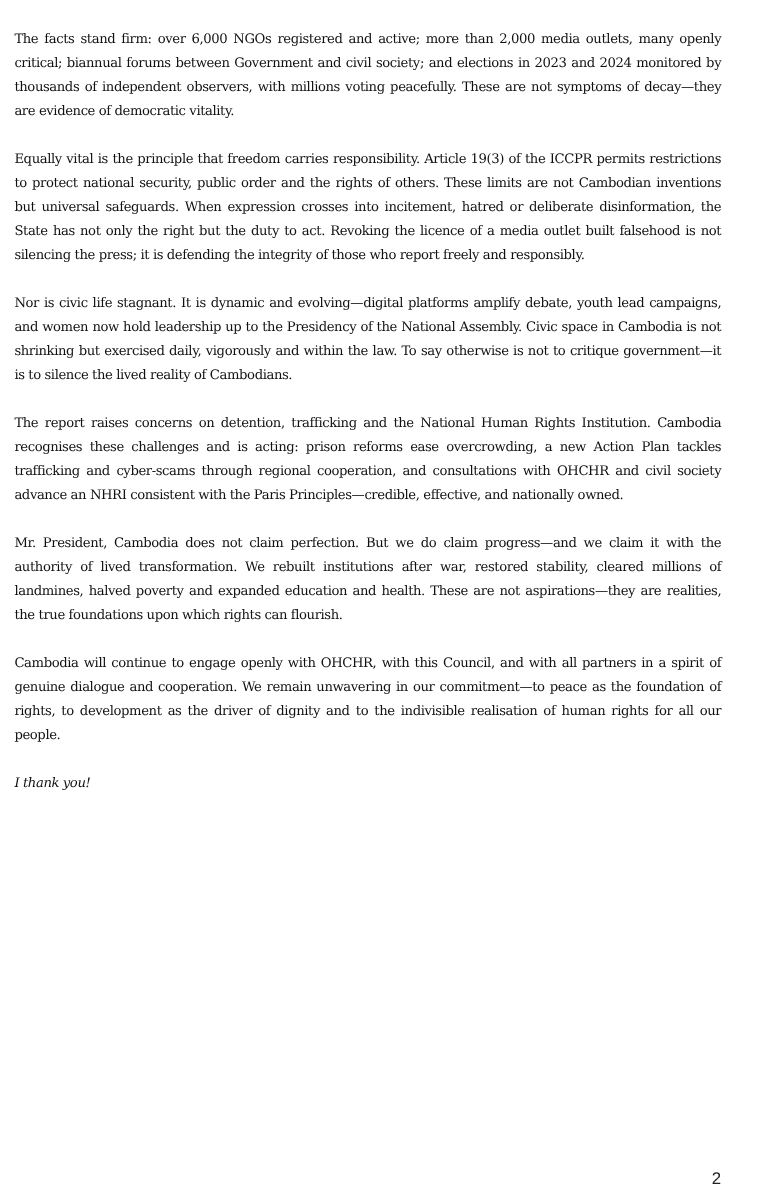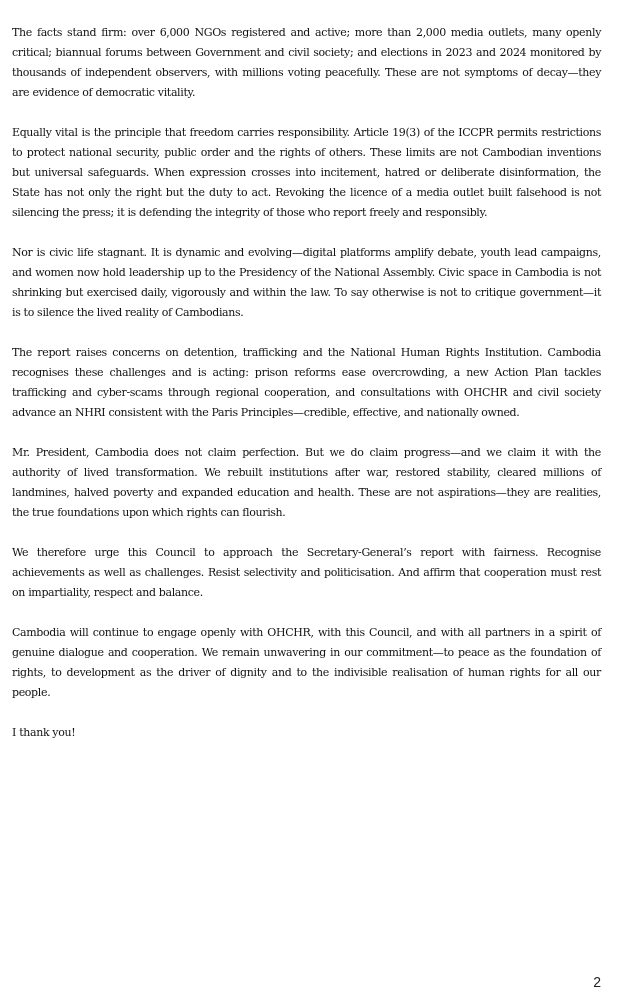--- a/index.html
+++ b/index.html
@@ -23,38 +23,38 @@
     }
     .para {
       margin: 0 0 20px 0;
       font-size: 11px;
       line-height: 20px;
       text-align: justify;
       letter-spacing: -0.35px;
       word-spacing: 0px;
     }
     .para.closing {
+      font-style: italic;
       margin-top: 0;
     }
     .page-number {
       position: absolute;
       right: 31px;
       top: 974px;
       font-family: "Liberation Sans", sans-serif;
       font-size: 14px;
       color: #222222;
     }
   </style>
 </head>
 <body>
 
 <div class="page">
   <p class="para">The facts stand firm: over 6,000 NGOs registered and active; more than 2,000 media outlets, many openly critical; biannual forums between Government and civil society; and elections in 2023 and 2024 monitored by thousands of independent observers, with millions voting peacefully. These are not symptoms of decay—they are evidence of democratic vitality.</p>
   <p class="para">Equally vital is the principle that freedom carries responsibility. Article 19(3) of the ICCPR permits restrictions to protect national security, public order and the rights of others. These limits are not Cambodian inventions but universal safeguards. When expression crosses into incitement, hatred or deliberate disinformation, the State has not only the right but the duty to act. Revoking the licence of a media outlet built falsehood is not silencing the press; it is defending the integrity of those who report freely and responsibly.</p>
   <p class="para">Nor is civic life stagnant. It is dynamic and evolving—digital platforms amplify debate, youth lead campaigns, and women now hold leadership up to the Presidency of the National Assembly. Civic space in Cambodia is not shrinking but exercised daily, vigorously and within the law. To say otherwise is not to critique government—it is to silence the lived reality of Cambodians.</p>
   <p class="para">The report raises concerns on detention, trafficking and the National Human Rights Institution. Cambodia recognises these challenges and is acting:  prison reforms ease overcrowding, a new Action Plan tackles trafficking and cyber-scams through regional cooperation, and consultations with OHCHR and civil society advance an NHRI consistent with the Paris Principles—credible, effective, and nationally owned.</p>
   <p class="para">Mr. President, Cambodia does not claim perfection. But we do claim progress—and we claim it with the authority of lived transformation. We rebuilt institutions after war, restored stability, cleared millions of landmines, halved poverty and expanded education and health. These are not aspirations—they are realities, the true foundations upon which rights can flourish.</p>
-  <p class="para">We therefore urge this Council to approach the Secretary-General’s report with fairness. Recognise achievements as well as challenges. Resist selectivity and politicisation. And affirm that cooperation must rest on impartiality, respect and balance.</p>
   <p class="para">Cambodia will continue to engage openly with OHCHR, with this Council, and with all partners in a spirit of genuine dialogue and cooperation. We remain unwavering in our commitment—to peace as the foundation of rights, to development as the driver of dignity and to the indivisible realisation of human rights for all our people.</p>
   <p class="para closing">I thank you!</p>
 </div>
 
 <div class="page-number">2</div>
 
 </body></html>

